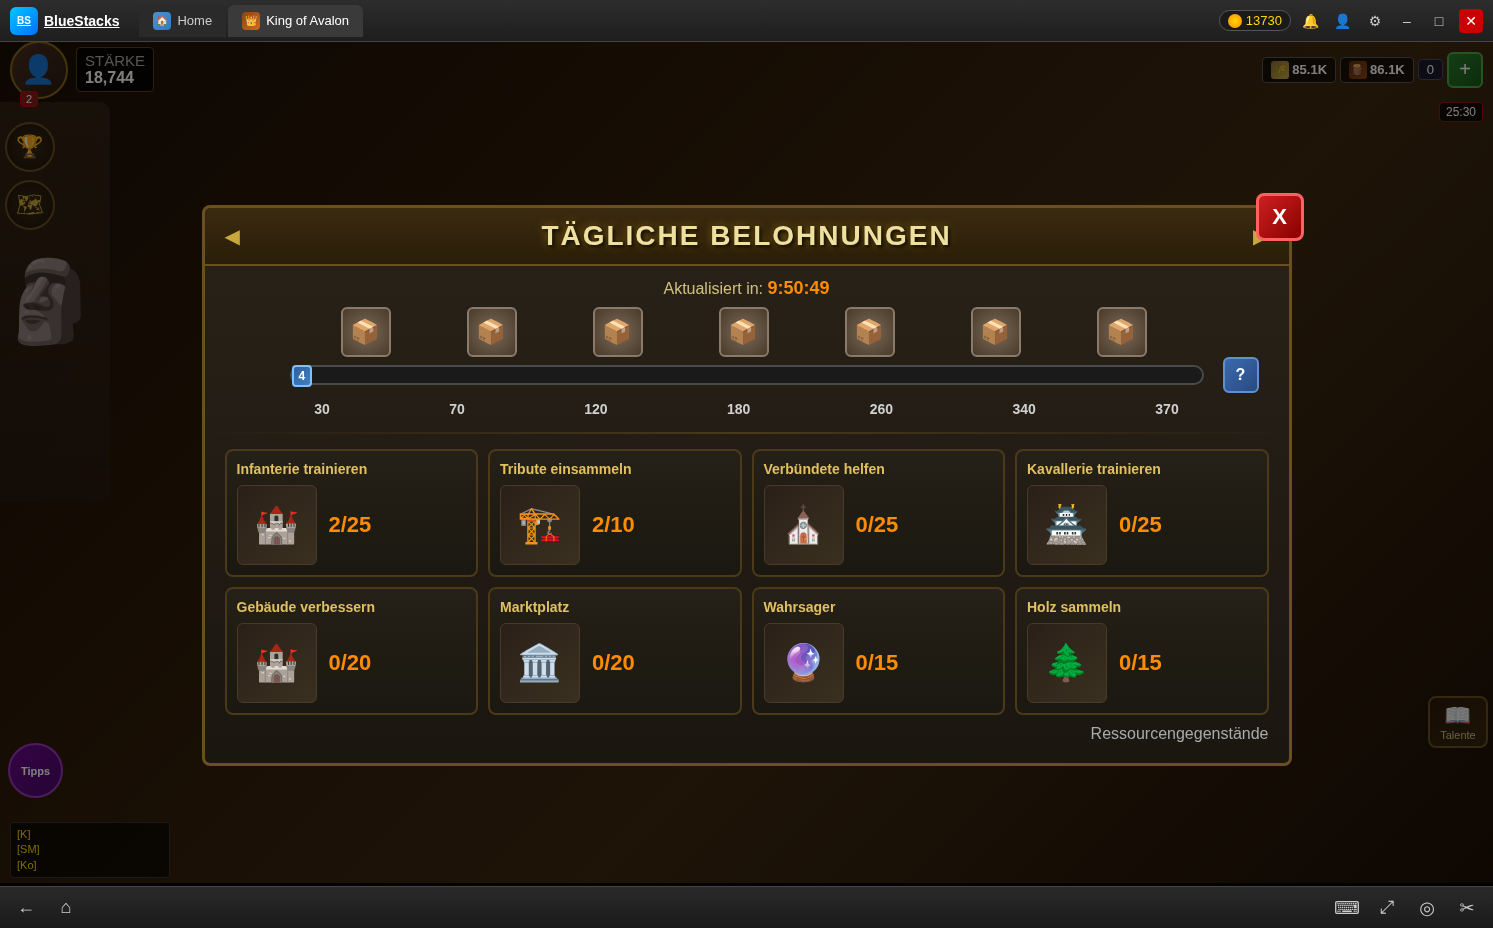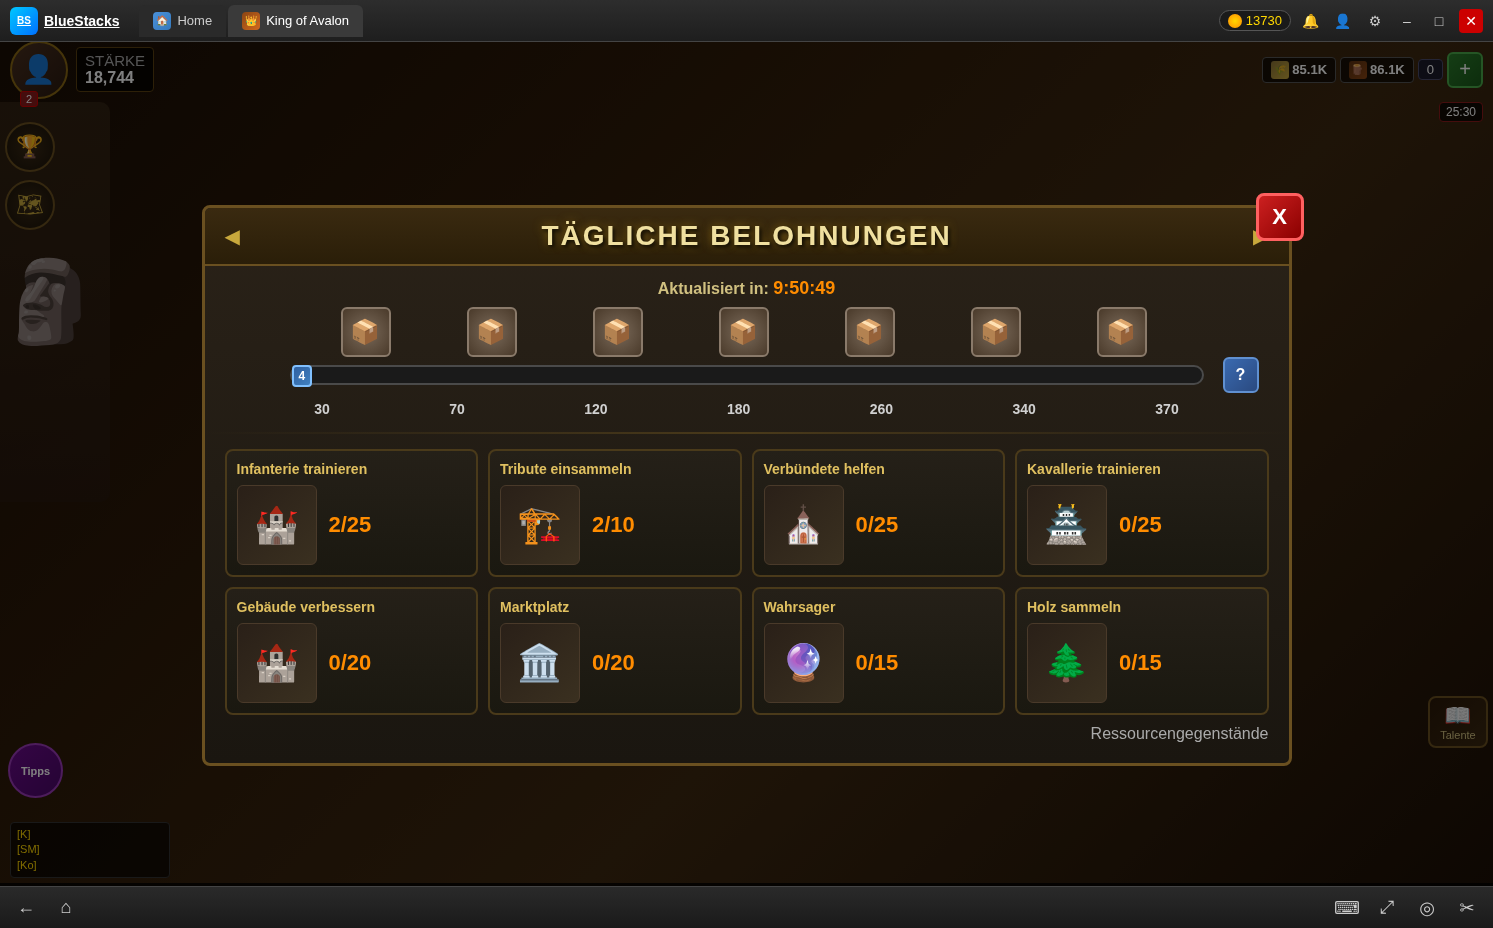--- a/index.html
+++ b/index.html
@@ -266,21 +266,21 @@
       z-index: 10;
     }
 
     
     .timer-section {
       text-align: center;
       padding: 12px 0 8px;
       font-size: 16px;
       color: #d0c080;
     }
-    .timer-label { color: #d0c080; font-weight: bold; }
+    .timer-label { color: #d0c080; }
     .timer-value { color: #ff8c00; font-weight: bold; font-size: 18px; }
 
     
     .progress-section {
       padding: 0 30px 10px;
       position: relative;
     }
     .progress-milestones {
       display: flex;
       justify-content: space-between;

